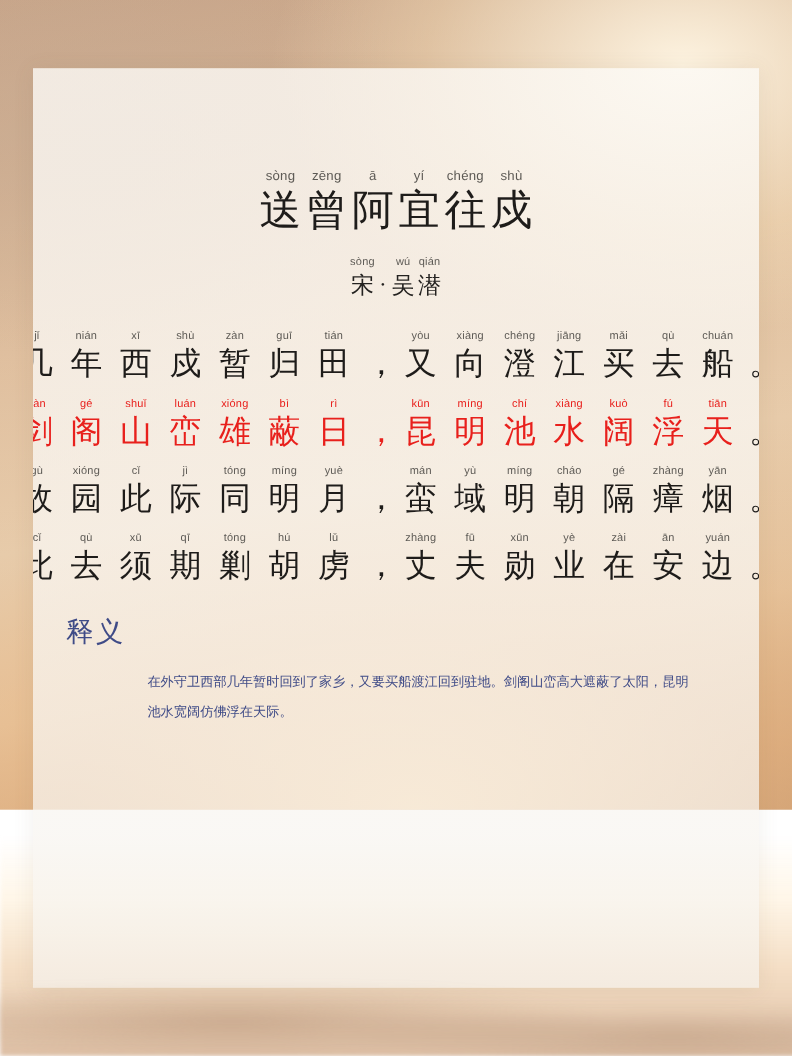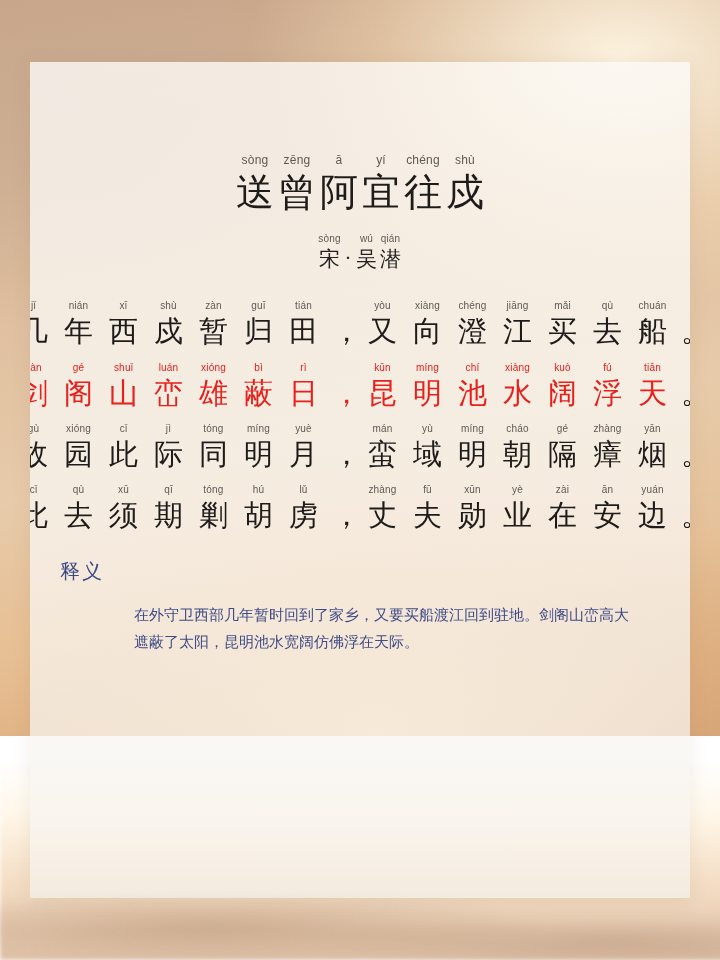--- a/index.html
+++ b/index.html
@@ -162,29 +162,29 @@
   }
   .poem-line.red .rb .py {
     color: #e8201c;
   }
 
   
   .section-title {
     margin-top: 26px;
     margin-left: 4px;
     font-family: Liberation Mono, monospace;
-    font-size: 20px;
+    font-size: 25px;
     color: #3f4b87;
     letter-spacing: 2px;
   }
   .meaning {
     margin: 16px 0 0 78px;
     width: 500px;
     font-family: "Liberation Sans", sans-serif;
-    font-size: 15px;
+    font-size: 12px;
     line-height: 27px;
     color: #3f4b87;
   }
   .meaning p {
     margin: 0;
   }
 </style>
 </head>
 <body>
 

